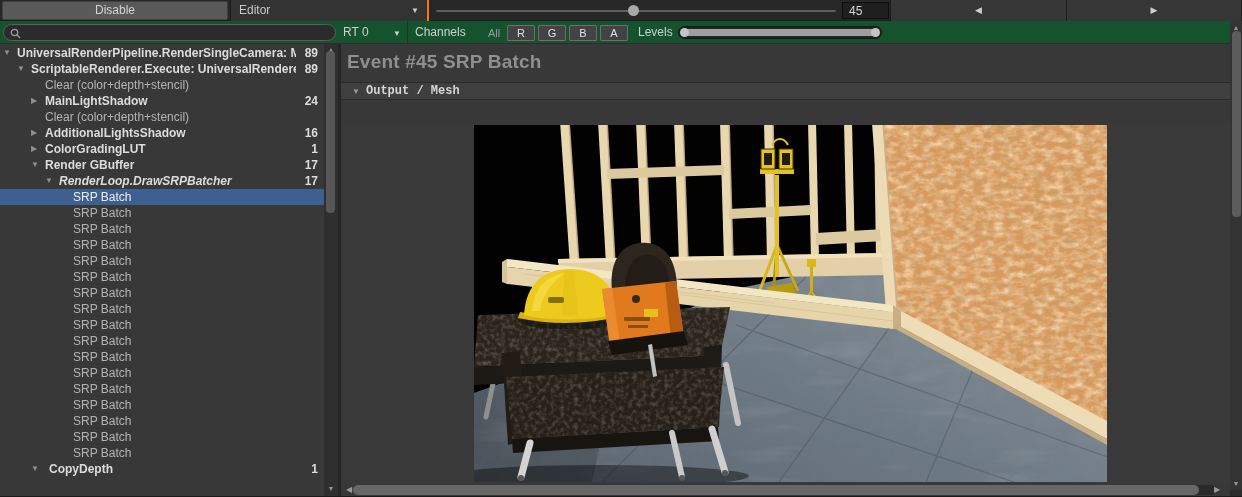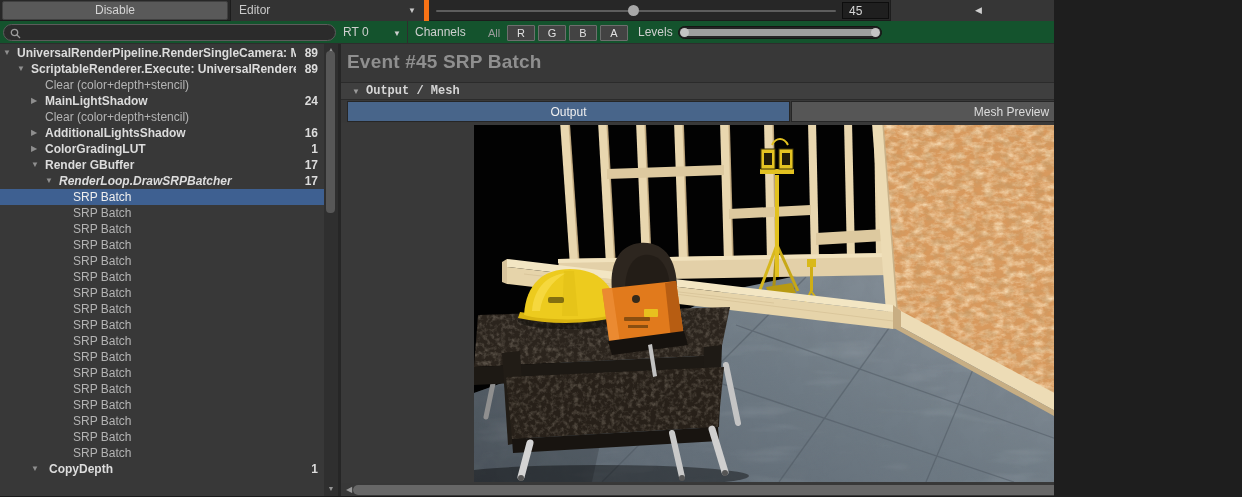--- a/index.html
+++ b/index.html
@@ -1,25 +1,25 @@
 <!DOCTYPE html>
 <html style="--panel: #383838; --selection: #3e6091; --tab_active: #48658a; --text: #c8c8c8;"><head>
 <meta charset="utf-8">
 <style>
   html,body{margin:0;padding:0;background:#1e1e1e;}
   *{box-sizing:border-box;}
-  .app{position:relative;width:1054px;height:497px;background:var(--panel);
+  .app{position:relative;width:1242px;height:497px;background:var(--panel);
        font-family:"Liberation Sans","DejaVu Sans",sans-serif;font-size:12px;color:var(--text);
        overflow:hidden;border-bottom:1px solid #1a1a1a;}
   
   .row1{position:absolute;left:0;top:0;width:1242px;height:21px;background:#272727;border-bottom:1px solid #1c1c1c;}
   .btn-disable{position:absolute;left:2px;top:1px;width:226px;height:19px;background:#595959;border:1px solid #404040;
        border-radius:2px;color:#d4d4d4;text-align:center;line-height:17px;}
   .dd-editor{position:absolute;left:230px;top:0;width:199px;height:21px;background:#333333;border-left:1px solid #1c1c1c;
-       border-right:5px solid #f97316;color:#c9c9c9;line-height:21px;padding-left:8px;}
+       border-right:2px solid #f97316;color:#c9c9c9;line-height:21px;padding-left:8px;}
   .dd-editor .caret{position:absolute;right:8px;top:0;line-height:21px;font-size:8px;color:#c9c9c9;}
   .ev-slider{position:absolute;left:436px;top:0;width:400px;height:21px;}
   .ev-slider .track{position:absolute;left:0;right:0;top:10px;height:2px;background:#5e5e5e;border-radius:1px;}
   .ev-slider .thumb{position:absolute;left:192px;top:5px;width:11px;height:11px;border-radius:50%;background:#a8a8a8;}
   .ev-num{position:absolute;left:842px;top:2px;width:47px;height:17px;background:#1f1f1f;border:1px solid #0d0d0d;
        color:#d6d6d6;padding:0 0 0 6px;font-size:12px;line-height:15px;font-family:inherit;}
   .step-btn{position:absolute;top:0;height:21px;background:#363636;border-left:1px solid #1d1d1d;color:#cfcfcf;
        text-align:center;line-height:21px;font-size:9px;}
   .step-prev{left:890px;width:176px;}
   .step-next{left:1066px;width:176px;border-right:1px solid #1d1d1d;}
@@ -256,24 +256,20 @@
   <div class="divider"></div>
 
   <div class="rpanel">
     <div class="title">Event #45 SRP Batch</div>
 
     <div class="foldout">
       <span class="caret">▼</span>
       <span class="flabel">Output / Mesh</span>
     </div>
 
-    <div class="tabbar">
-      <div class="tab tab-output">Output</div>
-      <div class="tab tab-mesh">Mesh Preview</div>
-    </div>
 
     <div class="preview">
 
       <svg width="633" height="357" viewBox="0 0 633 357">
         <defs>
           <linearGradient id="floorG" x1="1" y1="0.3" x2="0" y2="1">
             <stop offset="0" stop-color="#87919a"></stop>
             <stop offset="0.45" stop-color="#6e7a84"></stop>
             <stop offset="1" stop-color="#59636d"></stop>
           </linearGradient>

